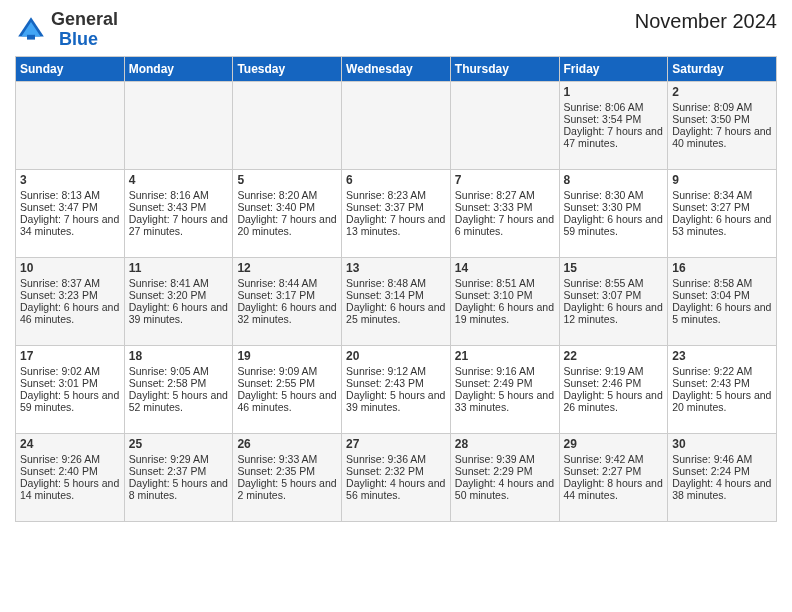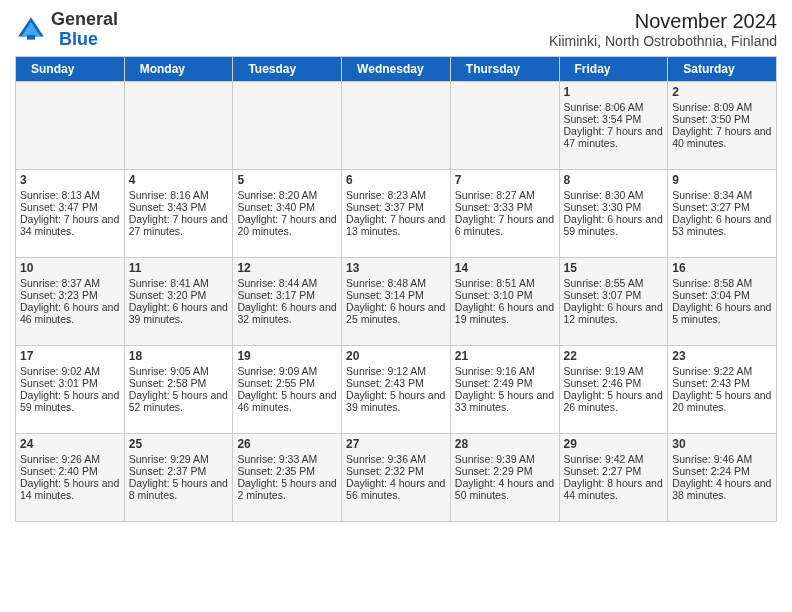--- a/index.html
+++ b/index.html
@@ -49,21 +49,21 @@
     .calendar {
       width: 100%;
       border-collapse: collapse;
       table-layout: fixed;
     }
     .calendar thead tr th {
       background: #1565c0;
       color: #fff;
       font-size: 12px;
       font-weight: bold;
-      padding: 5px 15px;
+      padding: 5px 4px;
       text-align: left;
       border: 1px solid #ccc;
     }
     .calendar tbody tr td {
       vertical-align: top;
       border: 1px solid #ccc;
       padding: 3px 4px;
       font-size: 10.5px;
       color: #333;
       height: 88px;
@@ -93,21 +93,20 @@
         <polygon points="20,10 32,28 8,28" fill="#42a5f5"></polygon>
         <rect x="15" y="26" width="10" height="6" fill="#1565c0"></rect>
       </svg>
       <div class="logo-text">
         <span class="logo-general">General</span><br>
         <span class="logo-blue">Blue</span>
       </div>
     </div>
     <div class="title-block">
       <div class="month-title">November 2024</div>
-      <div class="subtitle">Kiiminki, North Ostrobothnia, Finland</div>
     </div>
   </div>
 
   <table class="calendar">
     <thead>
       <tr>
         <th>Sunday</th>
         <th>Monday</th>
         <th>Tuesday</th>
         <th>Wednesday</th>

